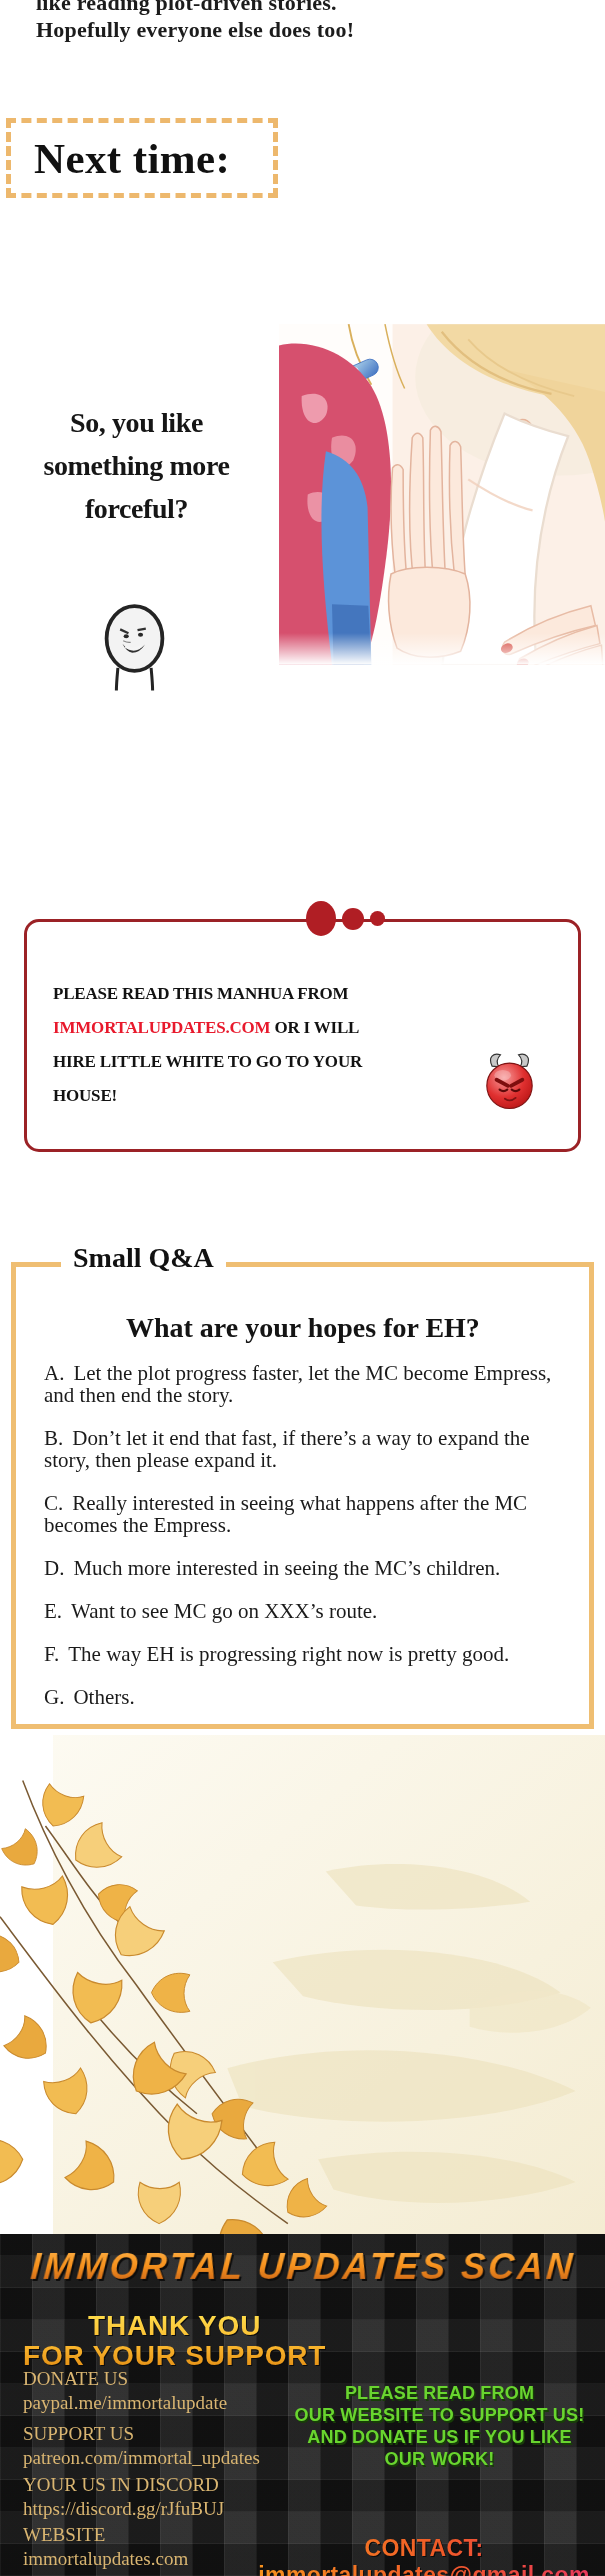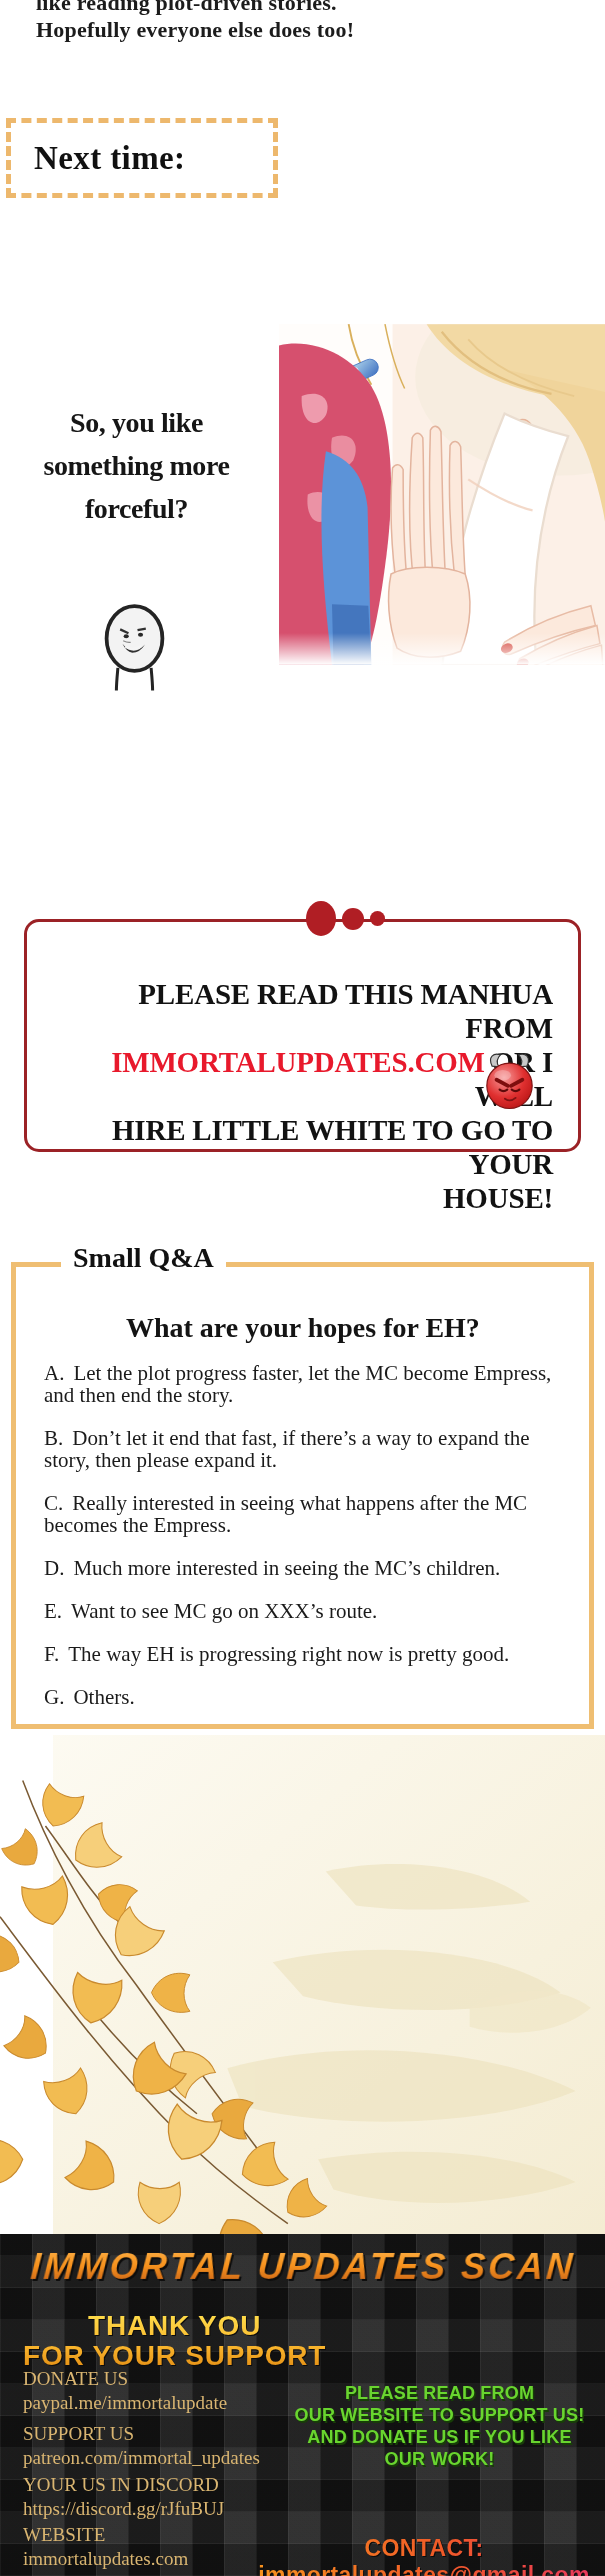--- a/index.html
+++ b/index.html
@@ -6,37 +6,37 @@
   .page{position:relative;width:606px;height:2576px;overflow:hidden;background:#ffffff;
         font-family:"Liberation Serif", serif;}
 
   
   .intro{position:absolute;left:36px;top:-10.6px;width:545px;
          font-weight:bold;font-size:22px;line-height:27px;color:#1c1c1c;letter-spacing:0.2px;}
 
   
   .next-box{position:absolute;left:6px;top:118px;width:262px;height:70px;
             border:5.3px dashed #EDB86D;display:flex;align-items:center;}
-  .next-box span{font-weight:bold;font-size:33px;color:#111;padding-left:23px;letter-spacing:0.4px;}
+  .next-box span{font-weight:bold;font-size:43px;color:#111;padding-left:23px;letter-spacing:0.4px;}
 
   
   .panel-img{position:absolute;left:279px;top:324px;width:327px;height:341px;}
   .panel-caption{position:absolute;left:4.5px;top:401px;width:264px;text-align:center;
                  font-weight:bold;font-size:28px;line-height:43px;color:#161616;letter-spacing:-0.4px;}
   .meme-face{position:absolute;left:95px;top:603px;width:79px;height:89px;filter:grayscale(1) blur(0.3px) contrast(.92);}
 
   
   .notice-box{position:absolute;left:24px;top:919px;width:557px;height:233px;
               border:3.8px solid #9B2226;border-radius:15px;box-sizing:border-box;background:#fff;}
   .dot{position:absolute;background:#B01E24;border-radius:50%;}
   .dot1{left:306px;top:901px;width:30px;height:35px;}
   .dot2{left:342px;top:908px;width:22px;height:22px;}
   .dot3{left:370px;top:911px;width:15px;height:15px;}
-  .notice-text{position:absolute;left:53px;top:977px;width:500px;text-align:right;
-               font-weight:bold;font-size:29px;line-height:34px;color:#121212;letter-spacing:-0.2px;}
+  .notice-text{position:absolute;left:53px;top:977px;width:500px;text-align:left;
+               font-weight:bold;font-size:17px;line-height:34px;color:#121212;letter-spacing:-0.2px;}
   .notice-site{color:#E8192C;}
   .devil{position:absolute;left:482px;top:1051px;width:55px;height:59px;}
 
   
   .qa-box{position:absolute;left:11.4px;top:1262px;width:583px;height:467px;
           border:5.3px solid #EFBE72;box-sizing:border-box;background:#fff;}
   .qa-title{position:absolute;left:61px;top:1242px;background:#ffffff;padding:0 12px;
             font-weight:bold;font-size:28px;color:#111;}
   .qa-question{position:absolute;left:11.4px;top:1312px;width:583px;text-align:center;
                font-weight:bold;font-size:28px;color:#141414;}

